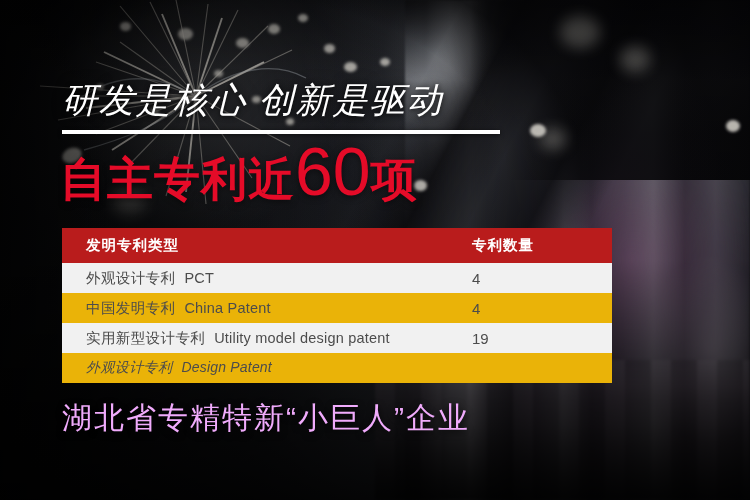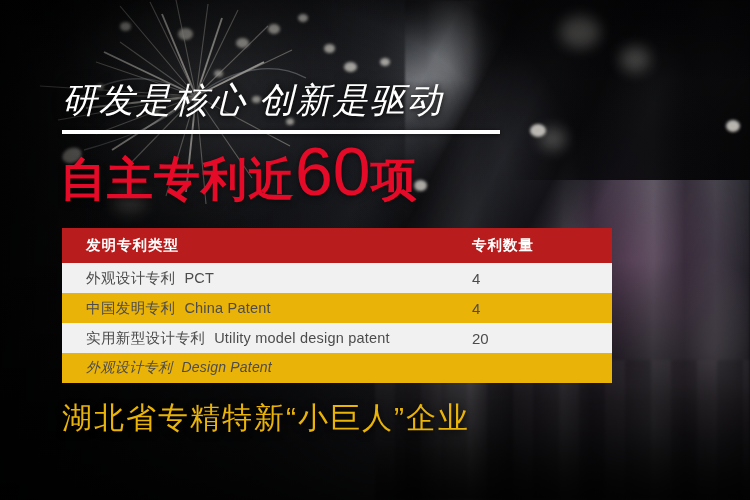--- a/index.html
+++ b/index.html
@@ -199,21 +199,21 @@
   }
 
   .t-body-row.r3 .c-type { font-size: 14px; font-style: italic; }
 
   .footline {
     position: absolute;
     left: 62px;
     top: 398px;
     font-size: 30px;
     line-height: 40px;
-    color: #eab308;
+    color: #f0abfc;
     font-weight: 400;
     letter-spacing: 2px;
     white-space: nowrap;
     text-shadow: 0 2px 7px rgba(0,0,0,0.85);
   }
 </style>
 </head>
 <body>
 
 <div id="poster">
@@ -315,21 +315,21 @@
         <div class="c-type">
           <span>中国发明专利</span><span class="en">China Patent</span>
         </div>
         <div class="c-count">4</div>
       </div>
 
       <div class="t-row t-body-row odd r2">
         <div class="c-type">
           <span>实用新型设计专利</span><span class="en">Utility model design patent</span>
         </div>
-        <div class="c-count">20</div>
+        <div class="c-count">19</div>
       </div>
 
       <div class="t-row t-body-row even r3">
         <div class="c-type">
           <span>外观设计专利</span><span class="en">Design Patent</span>
         </div>
       </div>
 
     </div>
 

